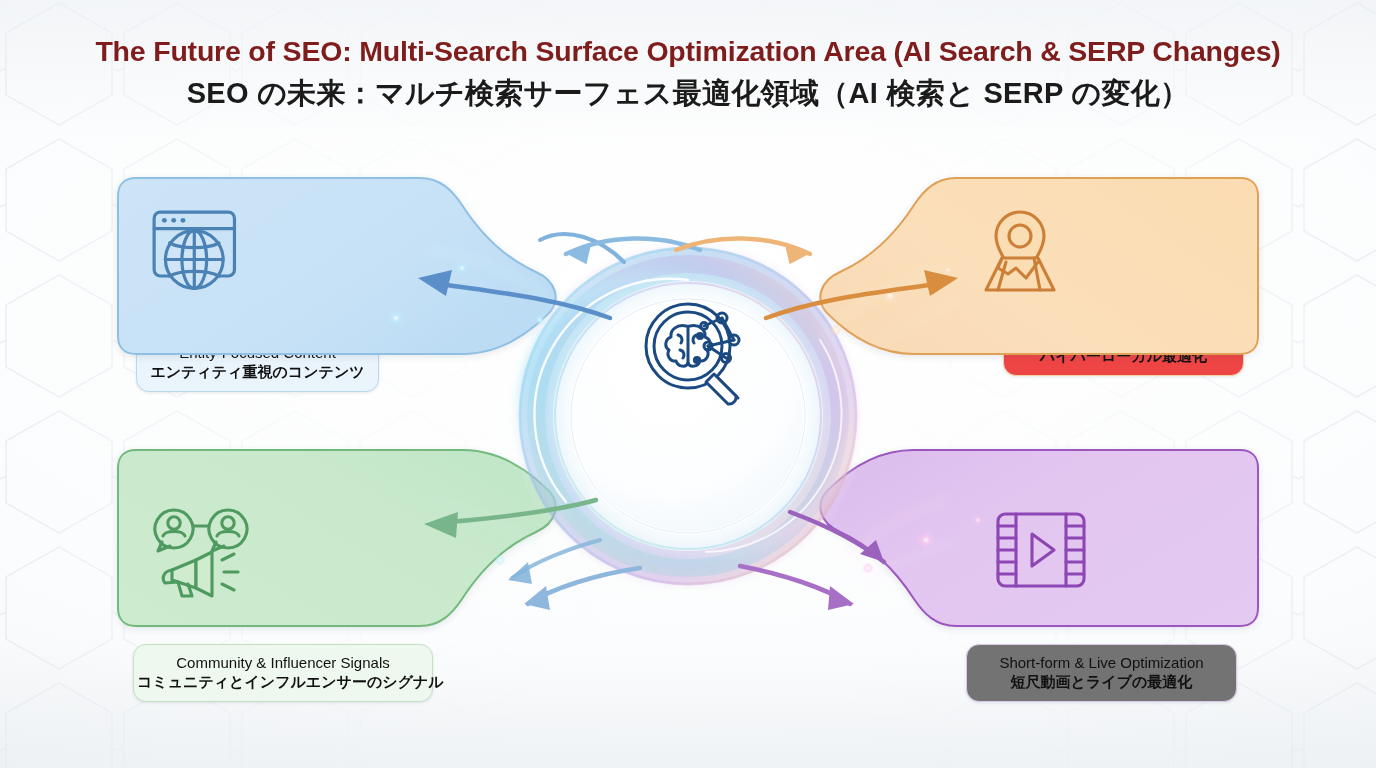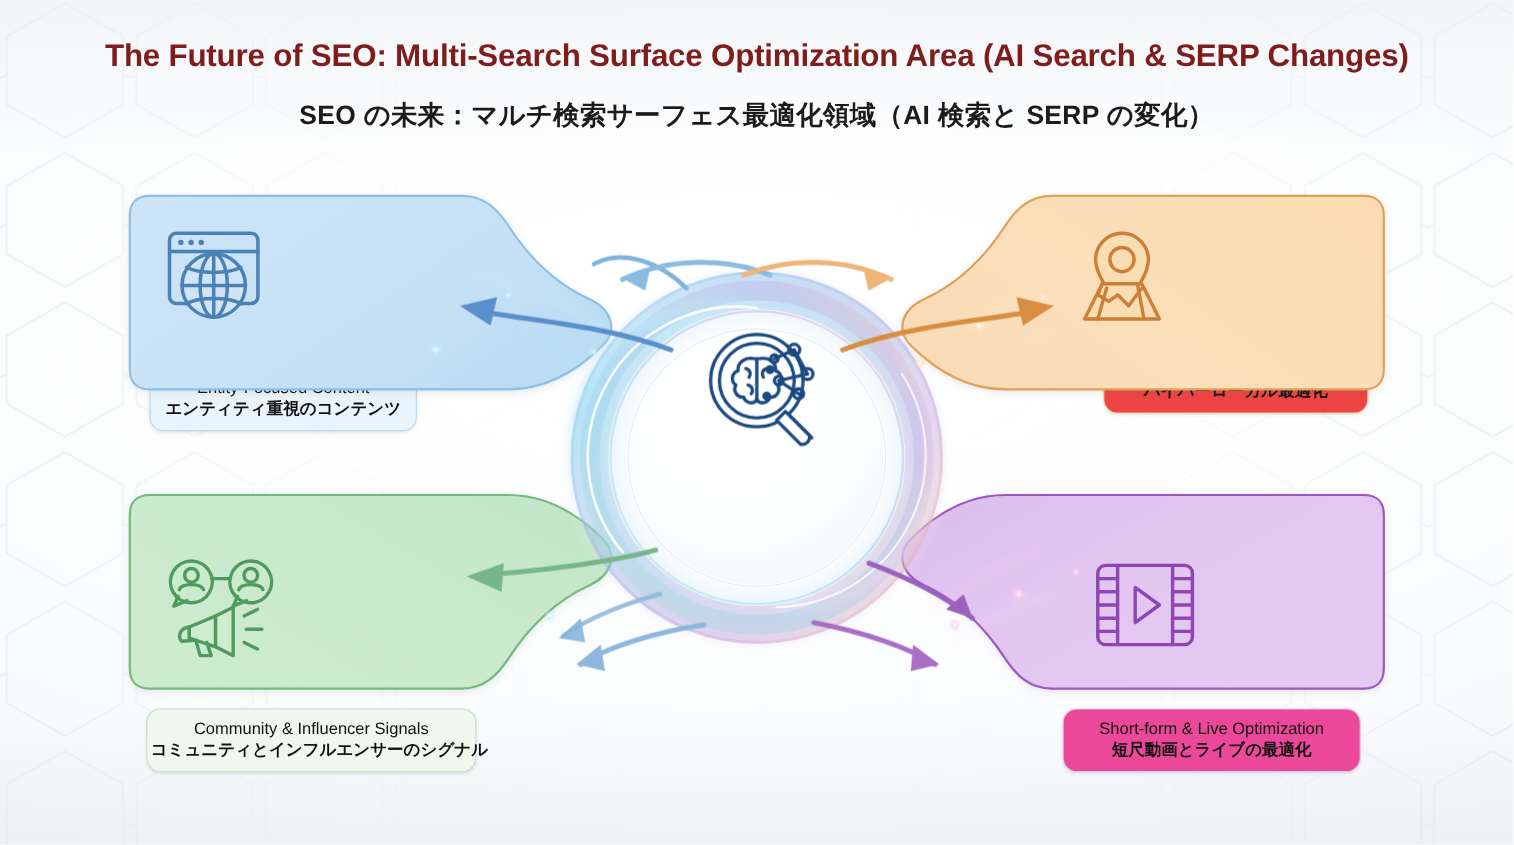--- a/index.html
+++ b/index.html
@@ -28,22 +28,22 @@
   
   .title-wrap{
     position:absolute;left:0;right:0;top:36px;text-align:center;
     z-index:40;
   }
   .title-en{
     font-size:28.5px;font-weight:bold;color:#7f1d1d;letter-spacing:-.2px;
     line-height:1.12;white-space:nowrap;
   }
   .title-ja{
-    font-size:24px;font-weight:bold;color:#1b1b1b;letter-spacing:.3px;
-    line-height:1.18;margin-top:24px;white-space:nowrap;
+    font-size:29px;font-weight:bold;color:#1b1b1b;letter-spacing:.3px;
+    line-height:1.18;margin-top:8px;white-space:nowrap;
   }
 
   
   #diagram{position:absolute;left:0;top:0;width:1376px;height:768px;z-index:10;}
 
   .card-label{
     position:absolute;font-weight:bold;color:#111;
     line-height:1.12;white-space:pre-line;
   }
   .lbl-web{left:252px;top:232px;font-size:29px;}
@@ -56,21 +56,21 @@
     text-align:center;box-sizing:border-box;
     padding:9px 3px 10px;
     box-shadow:0 1px 3px rgba(30,40,60,.10);
   }
   .pill .en{font-size:15px;font-weight:normal;color:#111;line-height:1.18;white-space:nowrap;}
   .pill .ja{font-size:15px;font-weight:bold;color:#111;line-height:1.22;margin-top:1px;white-space:nowrap;}
 
   .pill-web   {left:136px;top:334px;width:243px;background:#eaf4fc;border:1.4px solid #b9d8ee;}
   .pill-maps  {left:1003px;top:318px;width:241px;background:#ef4444;border:1.4px solid #f0d2a6;}
   .pill-social{left:133px;top:644px;width:300px;background:#eef8ee;border:1.4px solid #c2e0c4;}
-  .pill-video {left:966px;top:644px;width:271px;background:#ec4899;border:1.4px solid #dcc8ea;}
+  .pill-video {left:966px;top:644px;width:271px;background:#737373;border:1.4px solid #dcc8ea;}
 
   
   .center-text{
     position:absolute;left:568px;top:392px;width:245px;text-align:center;
   }
   .ct-en1{font-size:27px;font-weight:bold;color:#14498f;line-height:1.1;letter-spacing:-.3px;}
   .ct-en2{font-size:17.5px;font-weight:bold;color:#1f5aa8;line-height:1.15;margin-top:2px;}
   .ct-ja1{font-size:21px;font-weight:bold;color:#101010;line-height:1.18;margin-top:5px;}
   .ct-ja2{font-size:21px;font-weight:bold;color:#101010;line-height:1.18;margin-top:1px;}
 </style>

